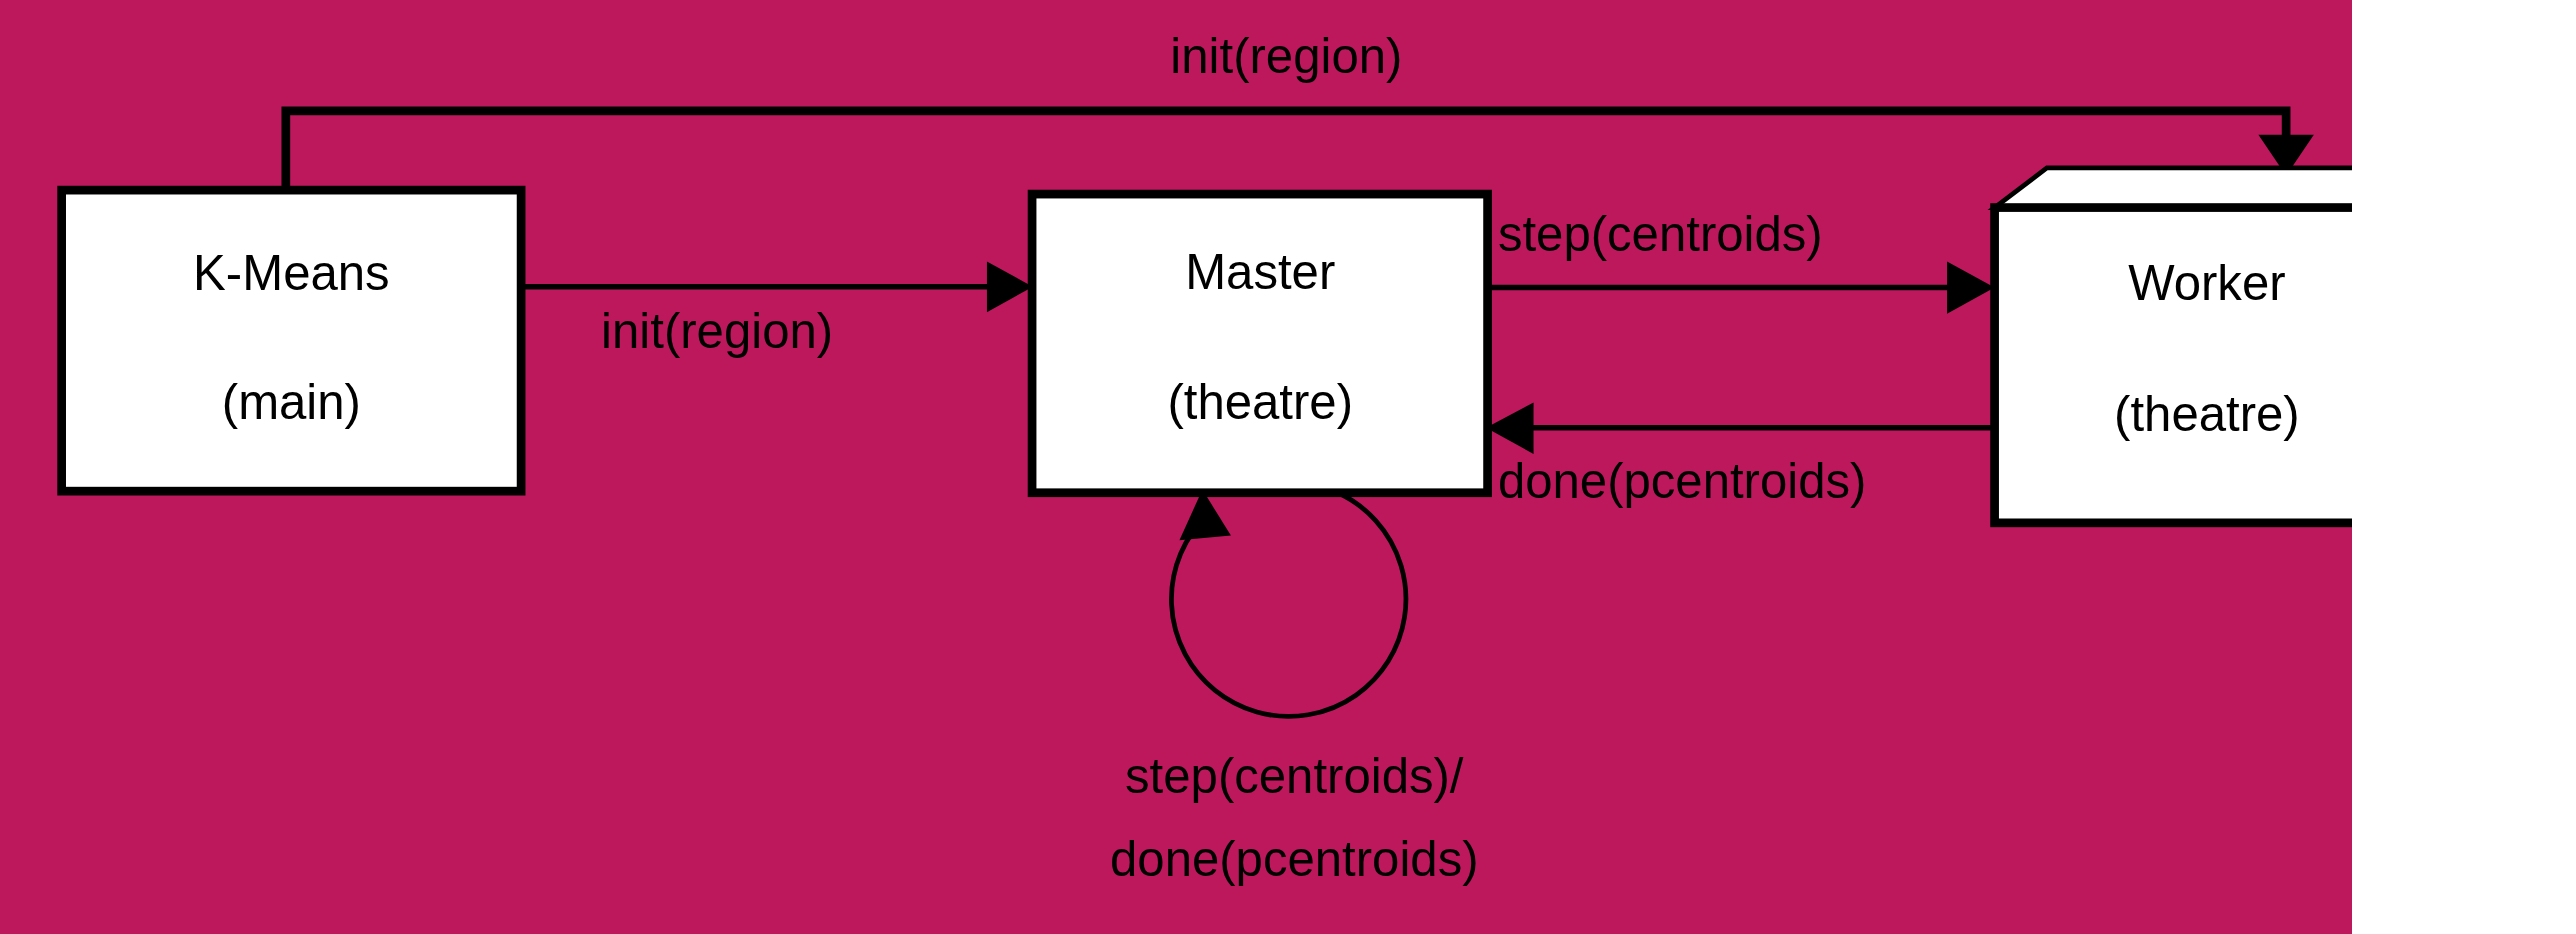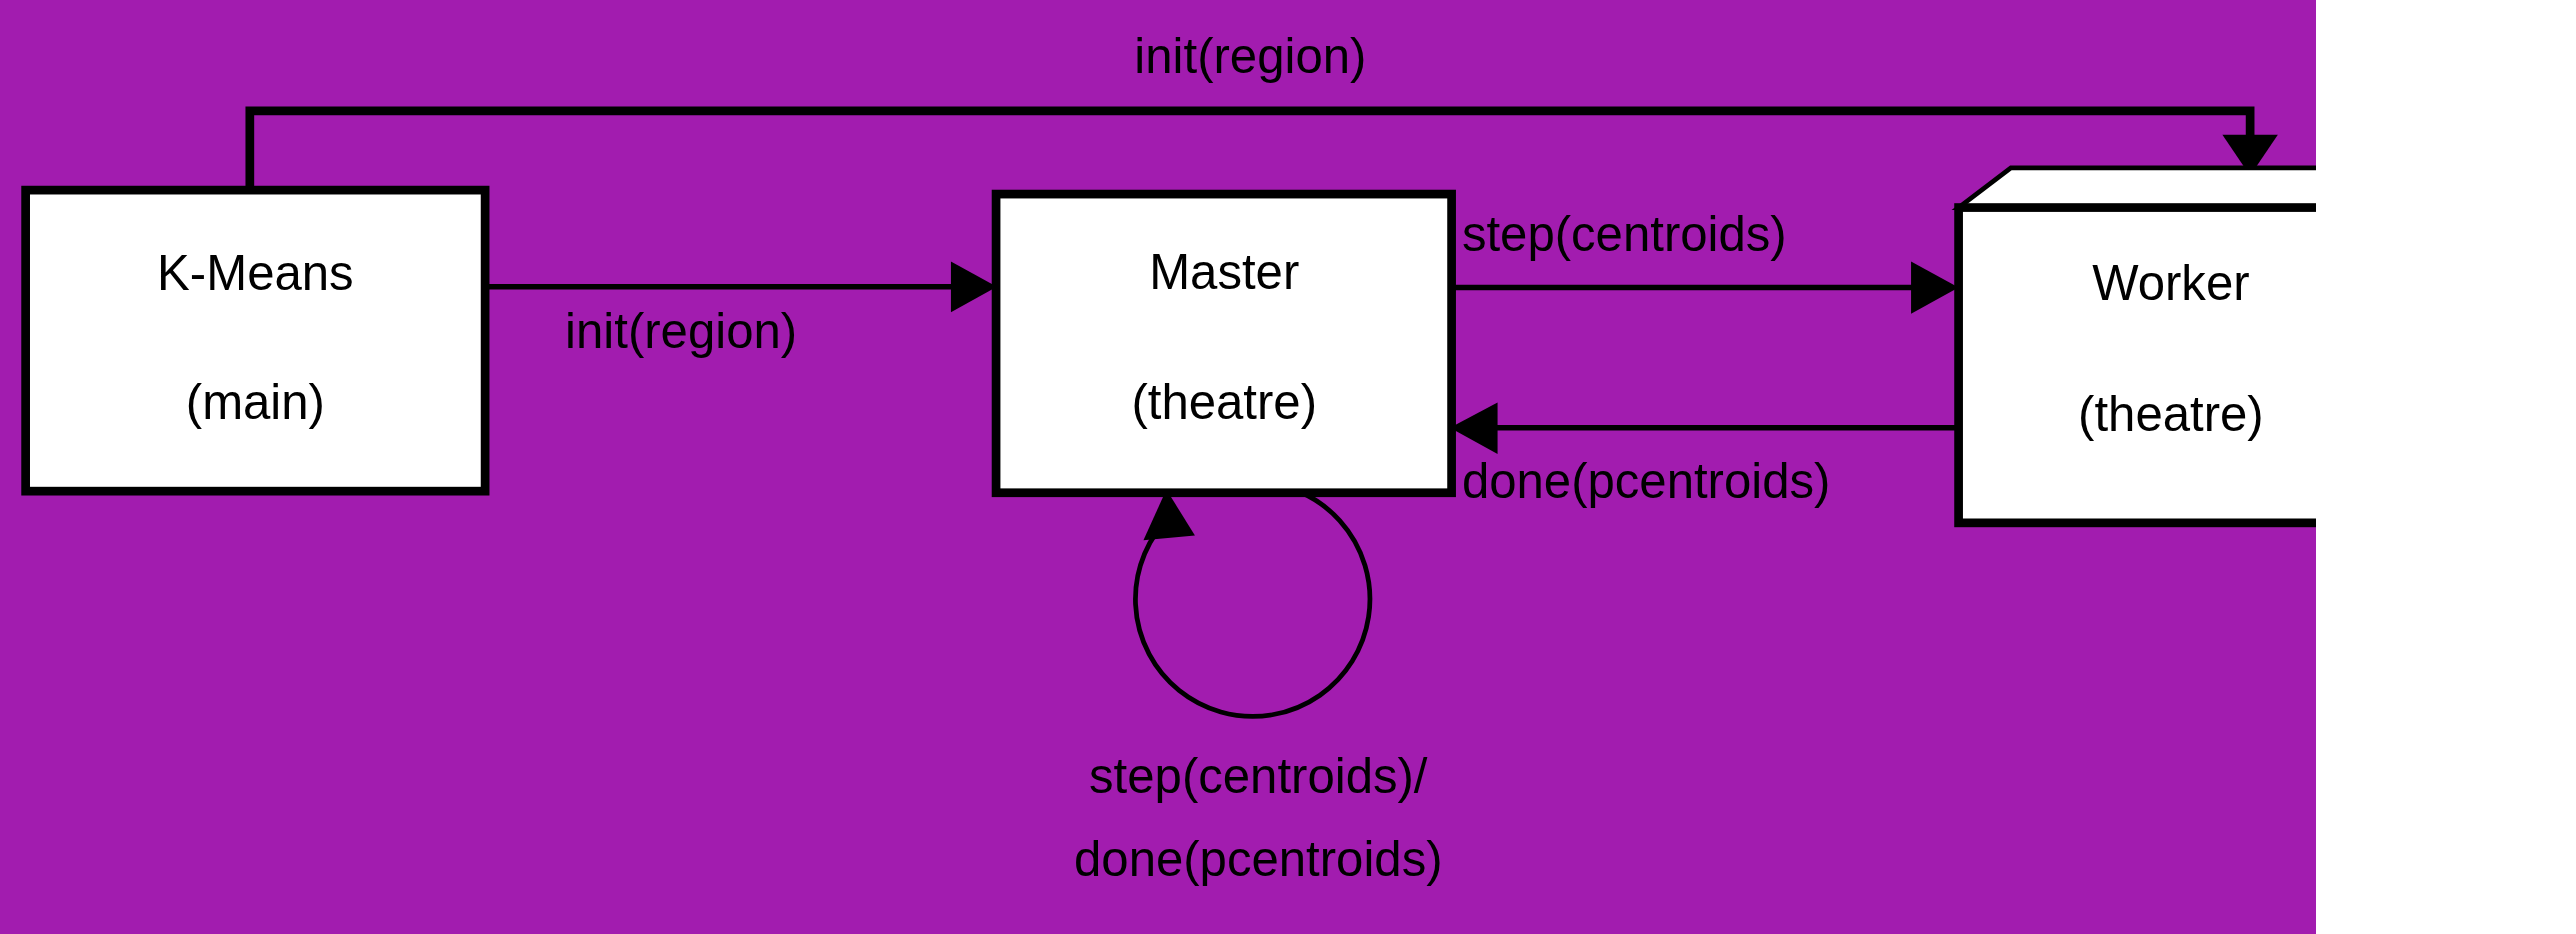--- a/index.html
+++ b/index.html
@@ -7,22 +7,23 @@
     padding: 0;
     background: #ffffff;
   }
   body {
     font-family: "Liberation Sans", sans-serif;
   }
   #diagram-root {
     position: relative;
     width: 2316px;
     height: 934px;
-    background: #a21caf;
+    background: #be185d;
     overflow: hidden;
+    padding-left: 36px;
   }
   svg.diagram-svg {
     display: block;
     width: 2576px;
     height: 934px;
   }
   .node-shape {
     fill: #ffffff;
     stroke: #000000;
     stroke-width: 11;

